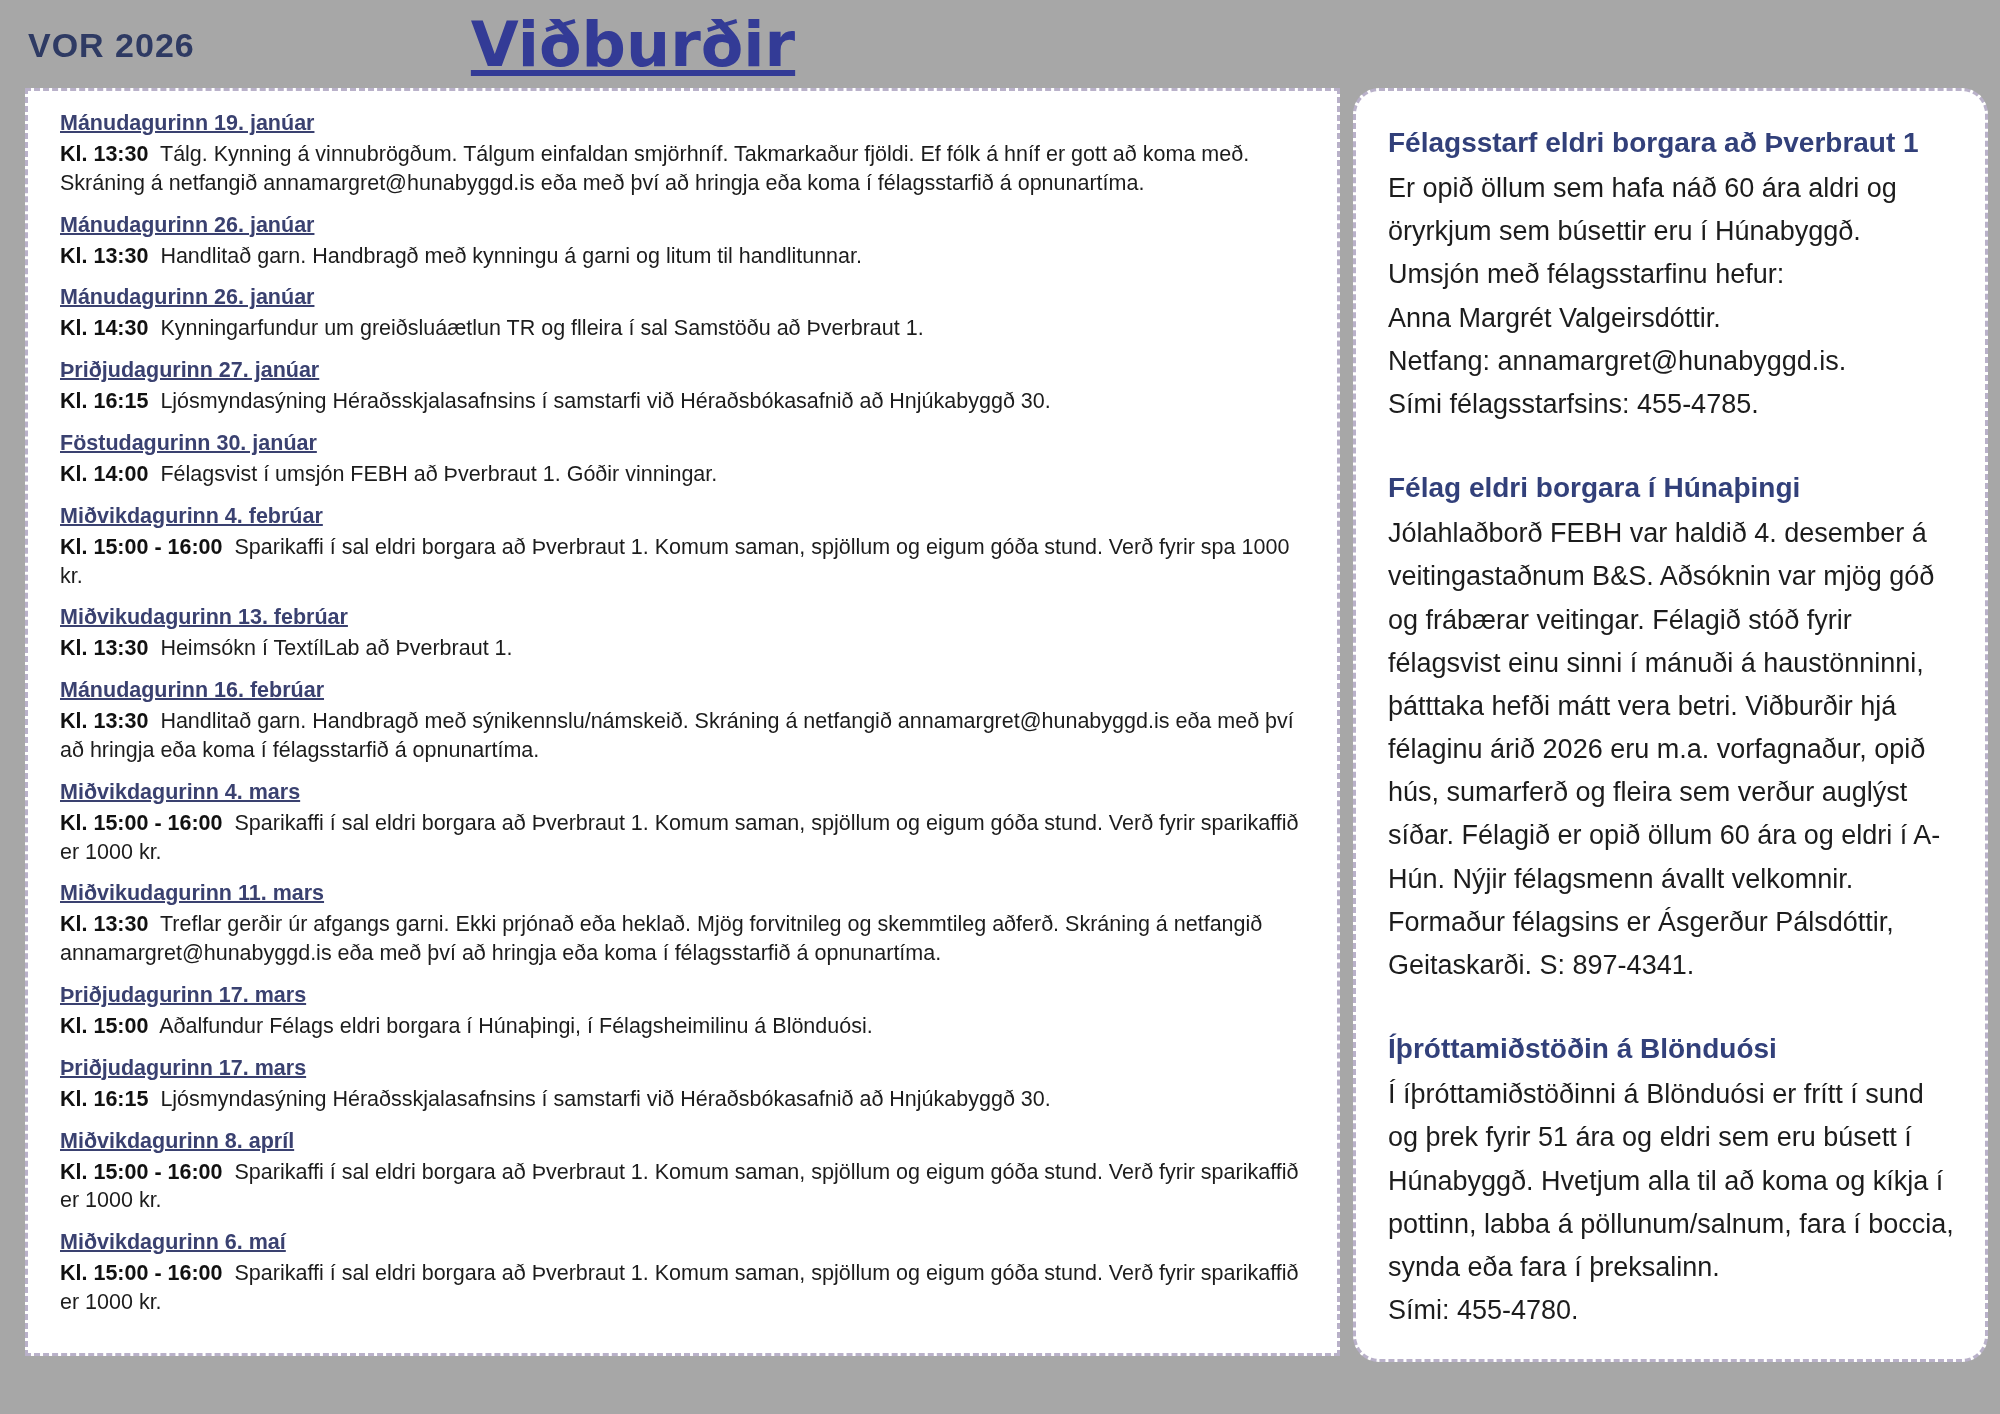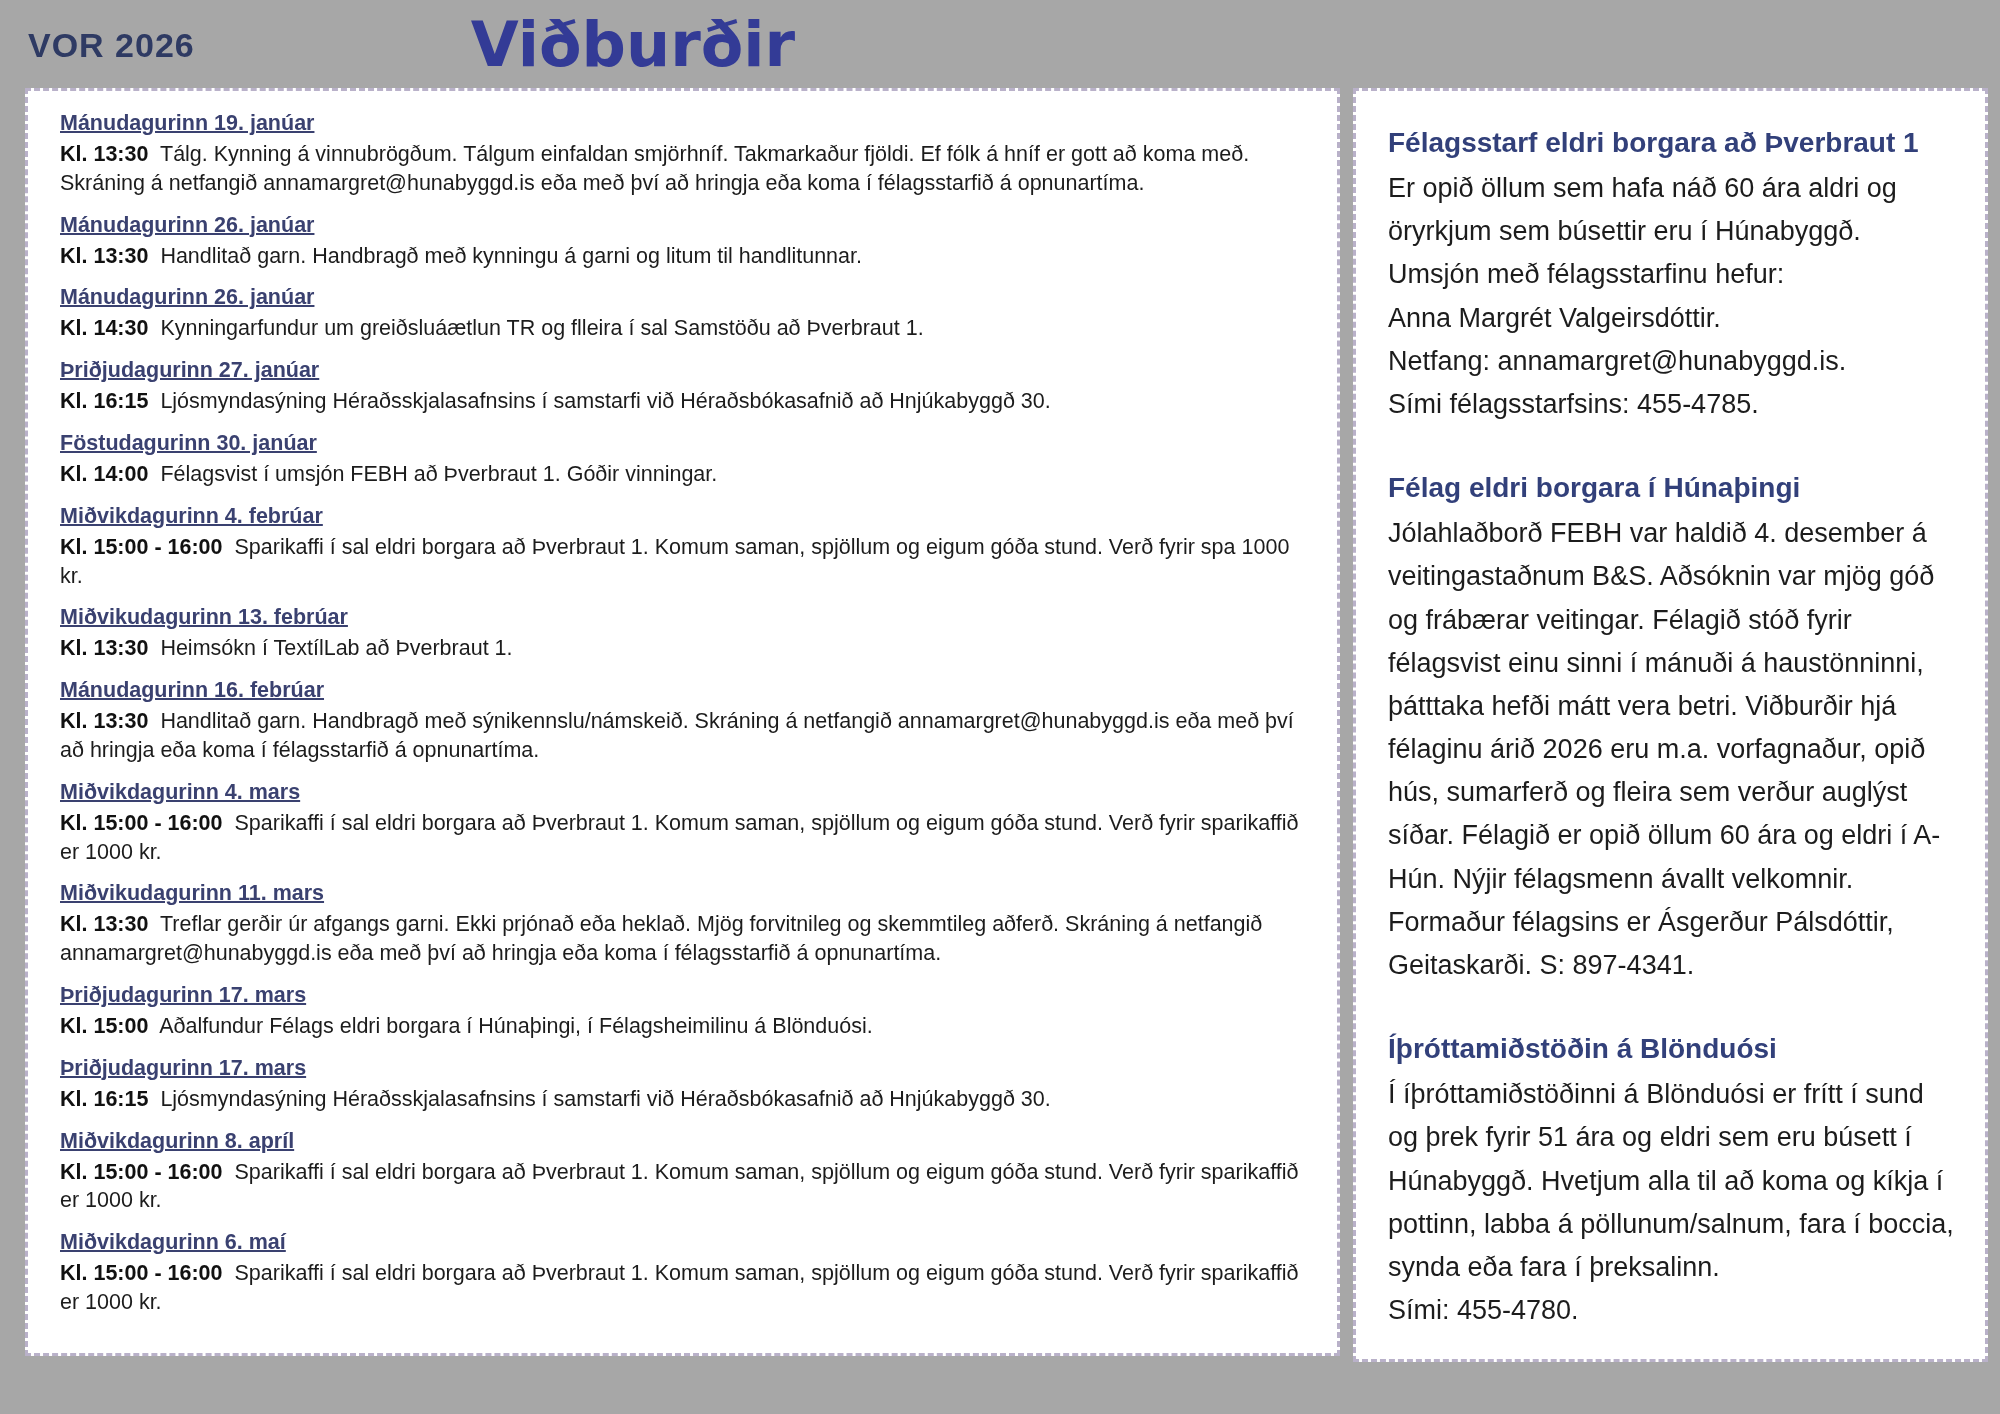--- a/index.html
+++ b/index.html
@@ -12,20 +12,21 @@
   }
   .header{position:absolute;top:0;left:0;width:2000px;height:88px;}
   .season-label{
     position:absolute;left:28px;top:26px;
     font-size:34px;font-weight:bold;color:#2e3a63;letter-spacing:1px;
   }
   .page-title{
     position:absolute;left:633px;top:8px;transform:translateX(-50%);
     font-size:62px;font-weight:800;color:#333b96;letter-spacing:0px;
     font-family:"DejaVu Sans", sans-serif;
+    text-decoration:underline;
   }
   .panel{
     position:absolute;background:#ffffff;
     border:3px dashed #b9b1c9;box-sizing:border-box;overflow:hidden;
   }
   .events-panel{
     left:25px;top:88px;width:1315px;height:1268px;
     padding:20px 26px 16px 32px;
   }
   .event{margin-bottom:15px;}
@@ -35,20 +36,21 @@
     text-decoration:underline;text-decoration-thickness:2px;
     margin-bottom:4px;
   }
   .event-desc{
     font-size:21.5px;color:#1c1c1c;line-height:1.34;margin:0;
   }
   .event-time{font-weight:bold;color:#111;}
   .info-panel{
     left:1353px;top:88px;width:635px;height:1274px;
     padding:36px 26px 0 32px;
+    border-radius:26px;
   }
   .info-section{margin-bottom:46px;}
   .info-heading{
     font-size:28px;font-weight:bold;color:#32407a;margin:0 0 8px 0;
   }
   .info-p{
     font-size:27px;color:#1c1c1c;line-height:1.6;margin:0;
   }
 </style>
 </head>

